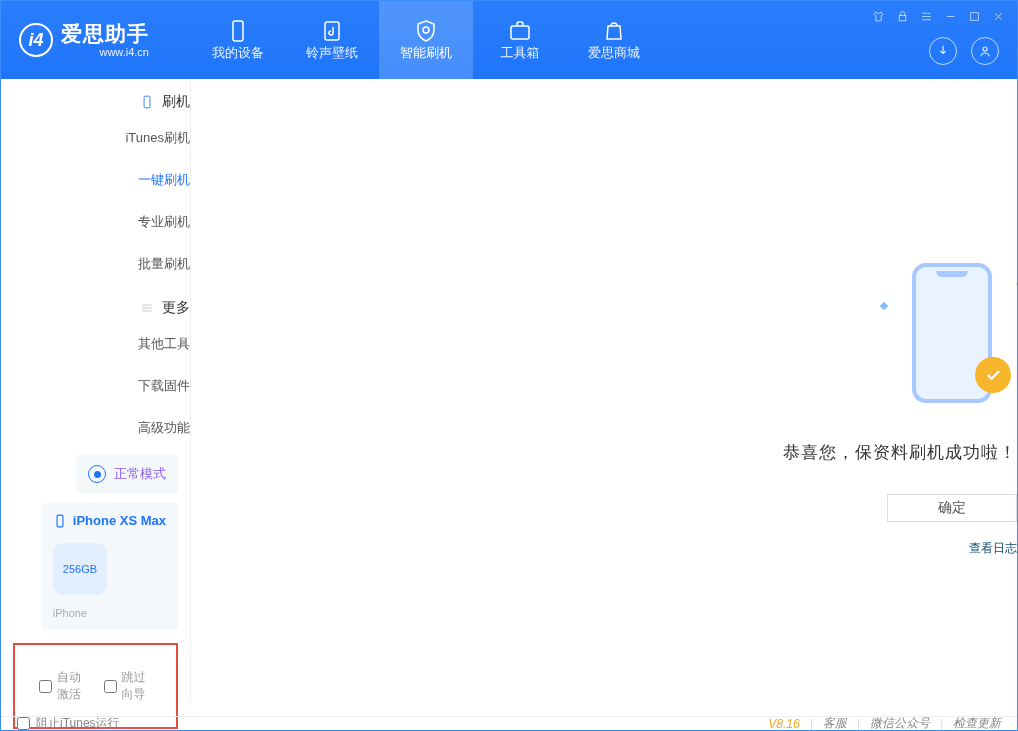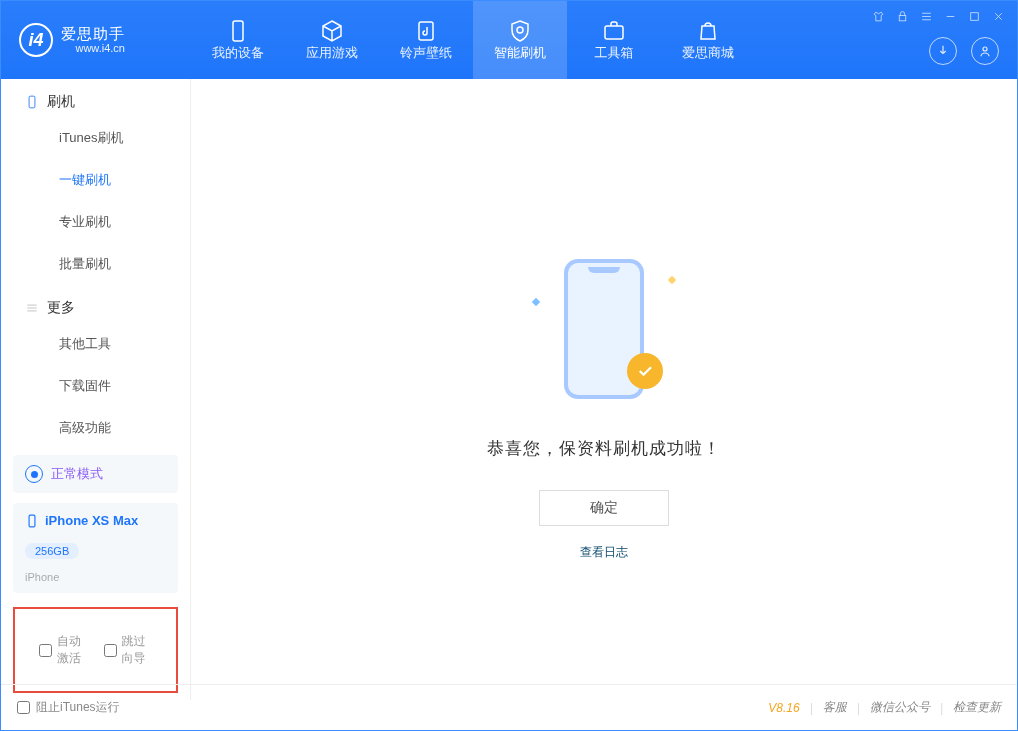--- a/index.html
+++ b/index.html
@@ -3,69 +3,69 @@
 <meta charset="utf-8">
 <style>
 * { margin: 0; padding: 0; box-sizing: border-box; font-family: "Microsoft YaHei", Arial, sans-serif; }
 body { background: #fff; width: 1018px; height: 731px; overflow: hidden; border: 1px solid #3b8cff; position: relative; }
 
 
 .header { height: 78px; background: linear-gradient(180deg, #2a7efc 0%, #1f75fa 100%); display: flex; align-items: center; color: white; position: relative; text-align: right; }
 .logo-block { display: flex; align-items: center; padding-left: 18px; width: 190px; gap: 8px; }
 .logo-circle { width: 34px; height: 34px; border: 2.5px solid white; border-radius: 50%; display: flex; align-items: center; justify-content: center; font-weight: bold; font-size: 18px; font-style: italic; }
 .logo-text { display: flex; flex-direction: column; line-height: 1.1; }
-.logo-text .cn { font-size: 15px; font-weight: normal; letter-spacing: 1px; }
+.logo-text .cn { font-size: 21px; font-weight: bold; letter-spacing: 1px; }
 .logo-text .en { font-size: 11px; opacity: 0.9; }
 .nav { display: flex; height: 100%; }
 .nav-item { width: 94px; display: flex; flex-direction: column; align-items: center; justify-content: center; font-size: 13px; cursor: pointer; color: #e9f2ff; }
 .nav-item.active { background: rgba(255,255,255,0.18); color: #fff; }
 .nav-icon { width: 26px; height: 26px; display: flex; align-items: center; justify-content: center; }
 .nav-icon svg { width: 24px; height: 24px; }
 .header-right { position: absolute; right: 12px; top: 8px; display: flex; gap: 10px; align-items: center; color: #cfe3ff; }
 .header-right .wc { width: 14px; height: 14px; cursor: pointer; display: flex; align-items: center; justify-content: center; }
 .header-right .wc svg { width: 13px; height: 13px; stroke: #cfe3ff; fill: none; stroke-width: 1.5; }
 .header-bottom-right { position: absolute; right: 18px; bottom: 14px; display: flex; gap: 14px; }
 .header-bottom-right .rb { width: 28px; height: 28px; border: 1.5px solid rgba(255,255,255,0.7); border-radius: 50%; display: flex; align-items: center; justify-content: center; cursor: pointer; }
 .header-bottom-right svg { width: 16px; height: 16px; stroke: rgba(255,255,255,0.85); fill: none; stroke-width: 1.8; }
 
 
 .body { display: flex; height: calc(100% - 78px - 30px); }
-.sidebar { width: 190px; border-right: 1px solid #eee; display: flex; flex-direction: column; }
+.sidebar { width: 190px; border-right: 1px solid #eee; display: flex; flex-direction: column; align-items: flex-end; }
 .sb-group { padding: 14px 0 6px 24px; display: flex; align-items: center; gap: 8px; color: #333; font-size: 14px; }
 .sb-group svg { width: 14px; height: 14px; }
 .sb-item { padding: 12px 0 12px 58px; font-size: 13px; color: #555; cursor: pointer; }
 .sb-item.active { color: #1f75fa; }
 .sb-spacer { flex: 1; }
 .sb-status { margin: 6px 12px; background: #f5f8fb; border-radius: 4px; padding: 10px 12px; font-size: 13px; color: #8b5cf6; display: flex; align-items: center; gap: 8px; }
 .sb-status .dot { width: 18px; height: 18px; border: 1.5px solid #1f75fa; border-radius: 50%; display: flex; align-items: center; justify-content: center; }
 .sb-status .dot::after { content: ""; width: 7px; height: 7px; background: #1f75fa; border-radius: 50%; }
 .sb-device { margin: 4px 12px 10px 12px; background: #f5f8fb; border-radius: 4px; padding: 10px 12px; font-size: 13px; color: #333; }
 .sb-device .dname { color: #1f75fa; font-weight: bold; display: flex; align-items: center; gap: 6px; }
-.sb-device .cap { display: inline-block; margin-top: 15px; background: #e3effe; color: #1f75fa; font-size: 11px; padding: 2px 10px; border-radius: 10px; }
+.sb-device .cap { display: inline-block; margin-top: 15px; background: #e3effe; color: #1f75fa; font-size: 11px; padding: 20px 10px; border-radius: 10px; }
 .sb-device .dtype { color: #aaa; font-size: 11px; margin-top: 12px; }
 .sb-opts { margin: 4px 12px 10px 12px; border: 2px solid #e74c3c; padding: 24px; font-size: 12px; color: #999; display: flex; gap: 16px; }
 .sb-opts label { display: flex; align-items: center; gap: 5px; }
 .sb-opts input { width: 13px; height: 13px; accent-color: #999; }
 
 
-.main { flex: 1; display: flex; flex-direction: column; align-items: center; justify-content: center; padding-top: 40px; }
+.main { flex: 1; display: flex; flex-direction: column; align-items: flex-end; justify-content: center; padding-top: 40px; }
 .illus { position: relative; width: 130px; height: 150px; }
 .phone { width: 80px; height: 140px; border: 4px solid #a8c9ff; border-radius: 14px; background: #e9f2ff; position: absolute; left: 25px; top: 0; }
 .phone::before { content: ""; position: absolute; top: 4px; left: 50%; transform: translateX(-50%); width: 32px; height: 6px; background: #a8c9ff; border-radius: 0 0 6px 6px; }
 .check-badge { position: absolute; right: 6px; bottom: 20px; width: 36px; height: 36px; background: #f7b62c; border-radius: 50%; display: flex; align-items: center; justify-content: center; }
 .check-badge svg { width: 18px; height: 18px; stroke: white; stroke-width: 3; fill: none; }
 .spark { position: absolute; width: 6px; height: 6px; background: #7dc0ff; transform: rotate(45deg); }
 .s1 { left: -6px; top: 40px; }
 .s2 { right: -6px; top: 18px; background: #ffd36e; }
 .msg { margin-top: 28px; font-size: 17px; color: #333; letter-spacing: 1px; }
-.ok-btn { margin-top: 30px; width: 130px; height: 36px; border: 1px solid #ddd; background: white; font-size: 14px; color: #555; cursor: pointer; }
+.ok-btn { margin-top: 30px; width: 130px; height: 28px; border: 1px solid #ddd; background: white; font-size: 14px; color: #555; cursor: pointer; }
 .log-link { margin-top: 18px; font-size: 12px; color: #0c4a6e; cursor: pointer; }
 
 
-.footer { position: absolute; bottom: 0; left: 0; right: 0; height: 46px; border-top: 1px solid #eee; display: flex; align-items: center; padding: 0 16px; font-size: 12px; color: #888; }
+.footer { position: absolute; bottom: 0; left: 0; right: 0; height: 14px; border-top: 1px solid #eee; display: flex; align-items: center; padding: 0 16px; font-size: 12px; color: #888; }
 .footer .left { display: flex; align-items: center; gap: 6px; }
 .footer .right { margin-left: auto; display: flex; align-items: center; gap: 10px; font-style: italic; }
 .footer .ver { color: #f5a623; }
 .footer .sep { color: #ddd; }
 .footer .lnk { cursor: pointer; }
 </style>
 </head>
 <body>
 
 <div class="header">
@@ -77,28 +77,20 @@
     </div>
   </div>
   <div class="nav">
     <div class="nav-item">
       <span class="nav-icon">
           <svg viewBox="0 0 24 24">
             <rect x="7" y="2" width="10" height="20" rx="2" fill="none" stroke="white" stroke-width="1.5"></rect>
           </svg>
         </span>
       <span>我的设备</span>
-    </div>
-    <div class="nav-item">
-      <span class="nav-icon">
-          <svg viewBox="0 0 24 24">
-            <path d="M12 2l9 5v10l-9 5-9-5V7l9-5z M3 7l9 5 9-5 M12 22V12" fill="none" stroke="white" stroke-width="1.5"></path>
-          </svg>
-        </span>
-      <span>应用游戏</span>
     </div>
     <div class="nav-item">
       <span class="nav-icon">
           <svg viewBox="0 0 24 24">
             <rect x="5" y="3" width="14" height="18" rx="2" fill="none" stroke="white" stroke-width="1.5"></rect>
             <path d="M13 8v6a2 2 0 11-2-2" fill="none" stroke="white" stroke-width="1.5"></path>
           </svg>
         </span>
       <span>铃声壁纸</span>
     </div>

